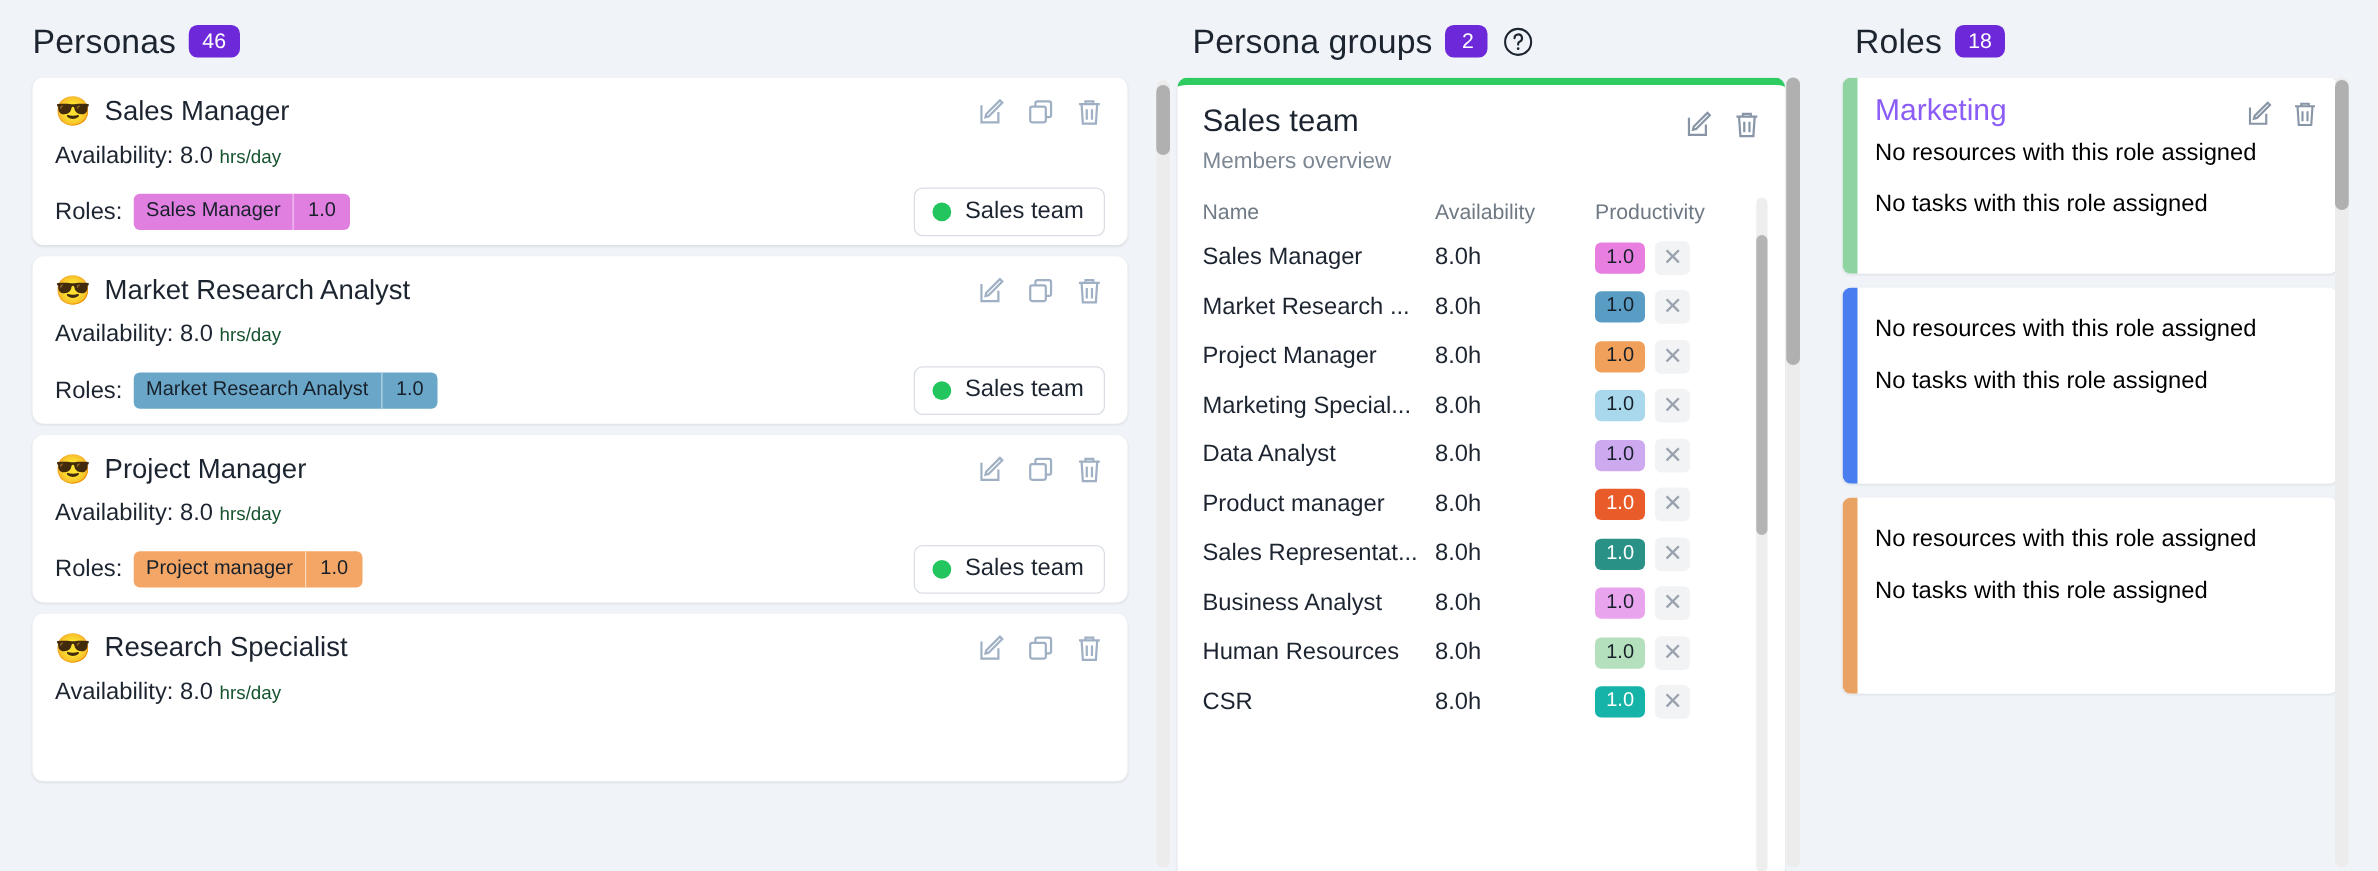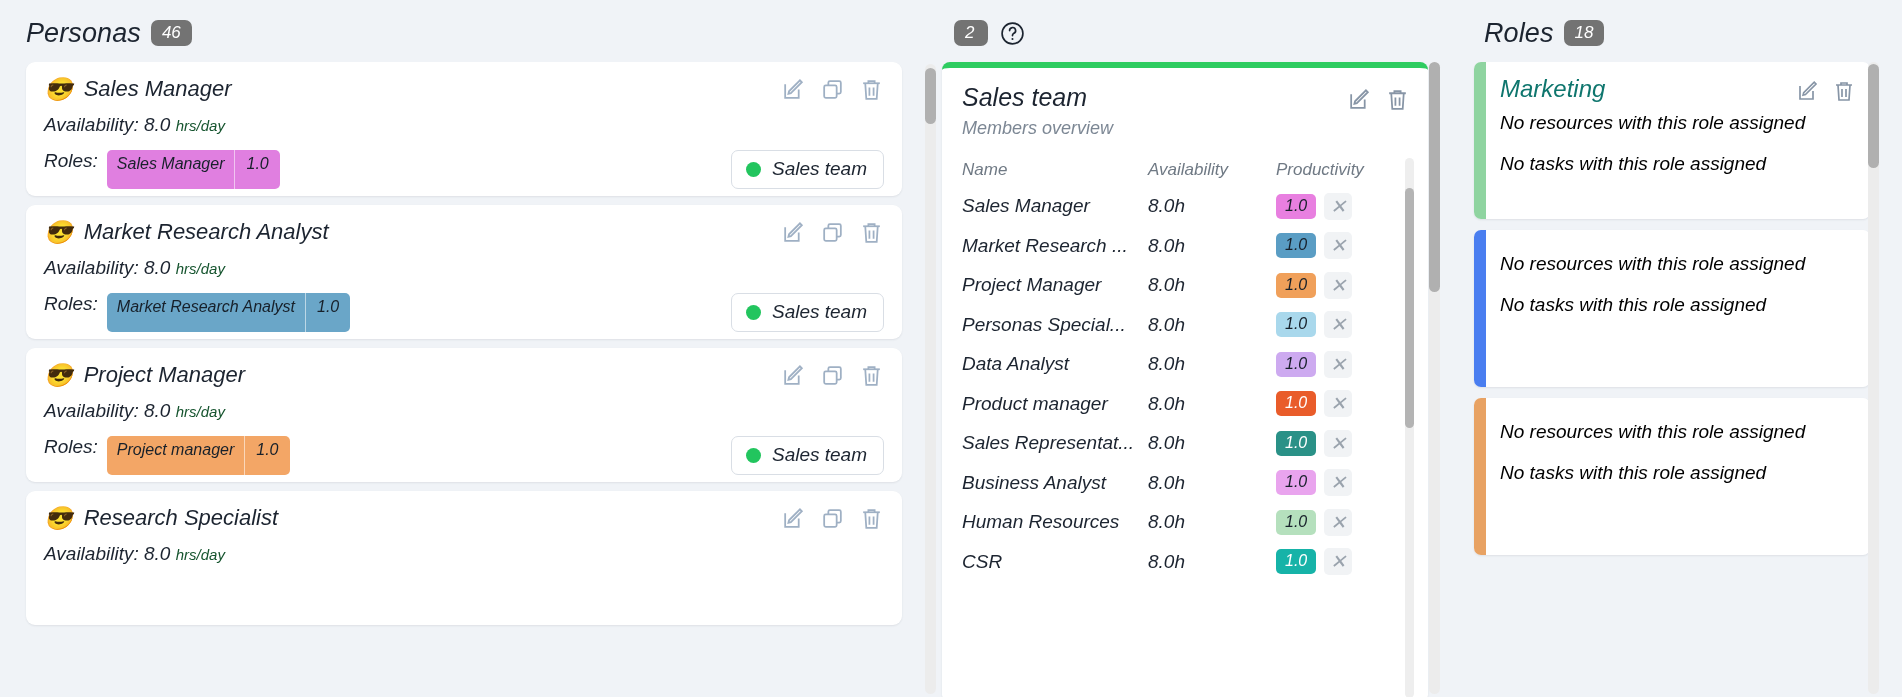--- a/index.html
+++ b/index.html
@@ -10,46 +10,45 @@
     background: #f0f3f7;
     font-family: "Liberation Sans", sans-serif;
     -webkit-font-smoothing: antialiased;
   }
 
   .app {
     position: relative;
     width: 1902px; height: 538px;
     display: flex;
     background: #f0f3f7;
-    font-style: italic;
   }
 
   
   .column { position: relative; height: 697px; }
 
   .col-header {
     display: flex; align-items: center; gap: 10px;
     padding: 14px 0 10px 26px;
     height: 62px;
   }
   .col-title {
     font-size: 27px;
     color: #1c2430;
     font-weight: 400;
     letter-spacing: .1px;
   }
   .count-badge {
-    background: #737373;
+    background: #6d28d9;
     color: #ffffff;
     font-size: 17px;
     border-radius: 7px;
     padding: 3px 11px 4px;
     line-height: 1.15;
     min-width: 34px;
-    text-align: left;
+    text-align: right;
   }
   .help-icon {
     width: 25px; height: 25px;
     display: inline-flex; align-items: center; justify-content: center;
     margin-left: 2px;
   }
 
   
   .col-personas { width: 940px; }
 
@@ -69,21 +68,21 @@
     height: 134px;
   }
   .pc-titlerow { display: flex; align-items: center; }
   .pc-emoji { font-size: 23px; margin-right: 11px; line-height: 1; }
   .pc-name { font-size: 22px; color: #1c2430; }
   .pc-icons { margin-left: auto; display: flex; gap: 14px; align-items: center; }
 
   .pc-avail { margin-top: 12px; font-size: 19px; color: #1c2430; }
   .pc-avail .unit { font-size: 15px; color: #14532d; }
 
-  .pc-rolesrow { margin-top: 14px; display: flex; }
+  .pc-rolesrow { margin-top: 14px; display: flex; align-items: center; }
   .pc-roles-label { font-size: 19px; color: #1c2430; margin-right: 9px; }
   .role-chip {
     display: inline-flex; align-items: stretch;
     border-radius: 5px; overflow: hidden;
     font-size: 16px;
     color: #17202a;
   }
   .role-chip .rc-name { padding: 5px 10px 6px; white-space: nowrap; }
   .role-chip .rc-val  { padding: 5px 11px 6px; border-left: 1px solid rgba(255,255,255,.55); }
 
@@ -169,21 +168,21 @@
     margin: 0 32px 11px 4px;
     padding: 14px 14px 18px 26px;
     box-shadow: 0 1px 2px rgba(30,40,60,.09);
     overflow: hidden;
     height: 157px;
   }
   .role-accent {
     position: absolute; left: 0; top: 0; bottom: 0; width: 12px;
   }
   .rc-head { display: flex; align-items: flex-start; }
-  .rc-title { font-size: 24px; color: #0f766e; line-height: 1.05; }
+  .rc-title { font-size: 24px; color: #8b5cf6; line-height: 1.05; }
   .rc-icons { margin-left: auto; display: flex; gap: 12px; padding-top: 3px; }
   .rc-line { font-size: 19px; color: #000000; margin-top: 8px; line-height: 1.25; }
   .rc-line.second { margin-top: 17px; white-space: nowrap; }
 
   
   .sbar { position: absolute; border-radius: 7px; }
   .sbar-track { background: #ececec; width: 11px; border-radius: 7px; }
   .sbar-thumb { background: #b0b0b0; width: 11px; border-radius: 7px; }
   .sbar-track.thin { background: #eeeeee; width: 9px; }
   .sbar-thumb.thin { background: #b4b4b4; width: 9px; }
@@ -373,20 +372,21 @@
       </div>
 
     </div>
 
     <div class="sbar sbar-track" style="left:925px; top:64px; height:630px;"></div>
     <div class="sbar sbar-thumb" style="left:925px; top:68px; height:56px;"></div>
   </div>
 
   <div class="column col-groups">
     <div class="col-header" style="padding-left:14px;">
+      <span class="col-title">Persona groups</span>
       <span class="count-badge">2</span>
       <span class="help-icon">
         <svg class="icon-svg" width="25" height="25" viewBox="0 0 24 24" fill="none" stroke="#1c2430" stroke-width="1.6">
           <circle cx="12" cy="12" r="10"></circle>
           <path d="M9.2 9.2a2.9 2.9 0 1 1 3.9 2.7c-.7.3-1.1 1-1.1 1.7v.5" stroke-linecap="round"></path>
           <circle cx="12" cy="17.2" r="1" fill="#1c2430" stroke="none"></circle>
         </svg>
       </span>
     </div>
 
@@ -440,21 +440,21 @@
           </div>
           <div class="mt-row">
             <div class="mt-c-name">Project Manager</div>
             <div class="mt-c-avail">8.0h</div>
             <div class="mt-c-prod">
               <span class="prod-chip" style="background:#f0a05a">1.0</span>
               <span class="x-btn">✕</span>
             </div>
           </div>
           <div class="mt-row">
-            <div class="mt-c-name">Personas Special...</div>
+            <div class="mt-c-name">Marketing Special...</div>
             <div class="mt-c-avail">8.0h</div>
             <div class="mt-c-prod">
               <span class="prod-chip" style="background:#a9d8ec">1.0</span>
               <span class="x-btn">✕</span>
             </div>
           </div>
           <div class="mt-row">
             <div class="mt-c-name">Data Analyst</div>
             <div class="mt-c-avail">8.0h</div>
             <div class="mt-c-prod">

